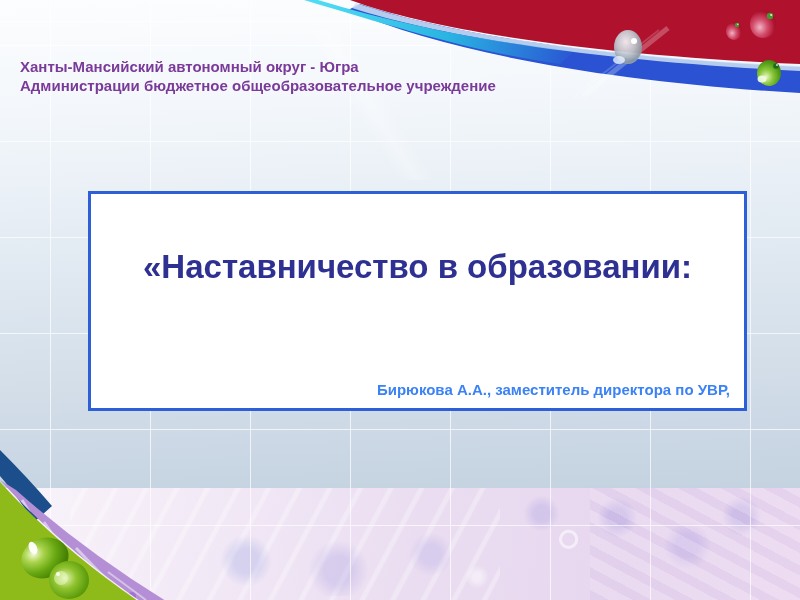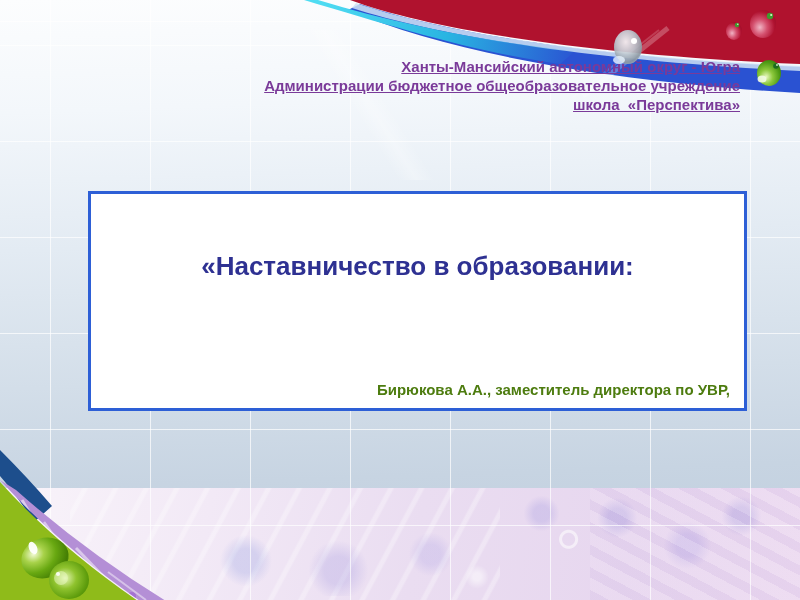--- a/index.html
+++ b/index.html
@@ -47,34 +47,34 @@
   }
   .light-streak{
     position:absolute;left:260px;top:30px;width:220px;height:150px;z-index:2;pointer-events:none;opacity:.4;
     background:linear-gradient(58deg, rgba(255,255,255,0) 44%, rgba(255,255,255,.7) 50%, rgba(255,255,255,0) 56%);
   }
   .svg-abs{position:absolute;pointer-events:none;}
   #topRibbon{left:0;top:0;z-index:3;}
   #cornerGraphic{left:0;top:420px;z-index:3;}
   .header-block{
     position:absolute;left:20px;top:57px;width:720px;z-index:5;
-    text-align:right;color:#7a3a99;font-weight:bold;font-size:15px;line-height:19px;text-decoration:underline;
+    text-align:left;color:#7a3a99;font-weight:bold;font-size:15px;line-height:19px;
   }
   .header-line{white-space:pre-wrap;}
   .title-box{
     position:absolute;left:88px;top:191px;width:659px;height:220px;z-index:5;
     background:#ffffff;border:3px solid #2d5fd6;box-sizing:border-box;
   }
   .slide-title{
     position:absolute;top:50px;left:0;width:100%;text-align:center;
-    color:#2e3192;font-weight:bold;font-size:26px;line-height:45px;
+    color:#2e3192;font-weight:bold;font-size:33px;line-height:45px;
   }
   .authors-block{
     position:absolute;right:14px;bottom:8px;text-align:left;
-    color:#4d7c0f;font-weight:bold;font-size:15px;line-height:20px;
+    color:#3b82f6;font-weight:bold;font-size:15px;line-height:20px;
   }
 </style>
 </head>
 <body>
 
 <div class="slide">
 
   <div class="pink-band">
     <div class="tex tex-leaf"></div>
     <div class="tex tex-cells-mid"></div>
@@ -188,21 +188,20 @@
     <g>
       <ellipse cx="69" cy="160" rx="20" ry="19" fill="url(#beadGradB)"></ellipse>
       <circle cx="61" cy="158" r="7" fill="#e8f8c0" opacity="0.55"></circle>
       <circle cx="58" cy="154" r="2" fill="#ffffff" opacity="0.85"></circle>
     </g>
   </svg>
 
   <div class="header-block">
     <div class="header-line">Ханты-Мансийский автономный округ - Югра</div>
     <div class="header-line">Администрации бюджетное общеобразовательное учреждение</div>
-    <div class="header-line">школа  «Перспектива»</div>
   </div>
 
   <div class="title-box">
     <div class="slide-title">
       <div>«Наставничество в образовании:</div>
     </div>
     <div class="authors-block">
       <div>Бирюкова А.А., заместитель директора по УВР,</div>
     </div>
   </div>

